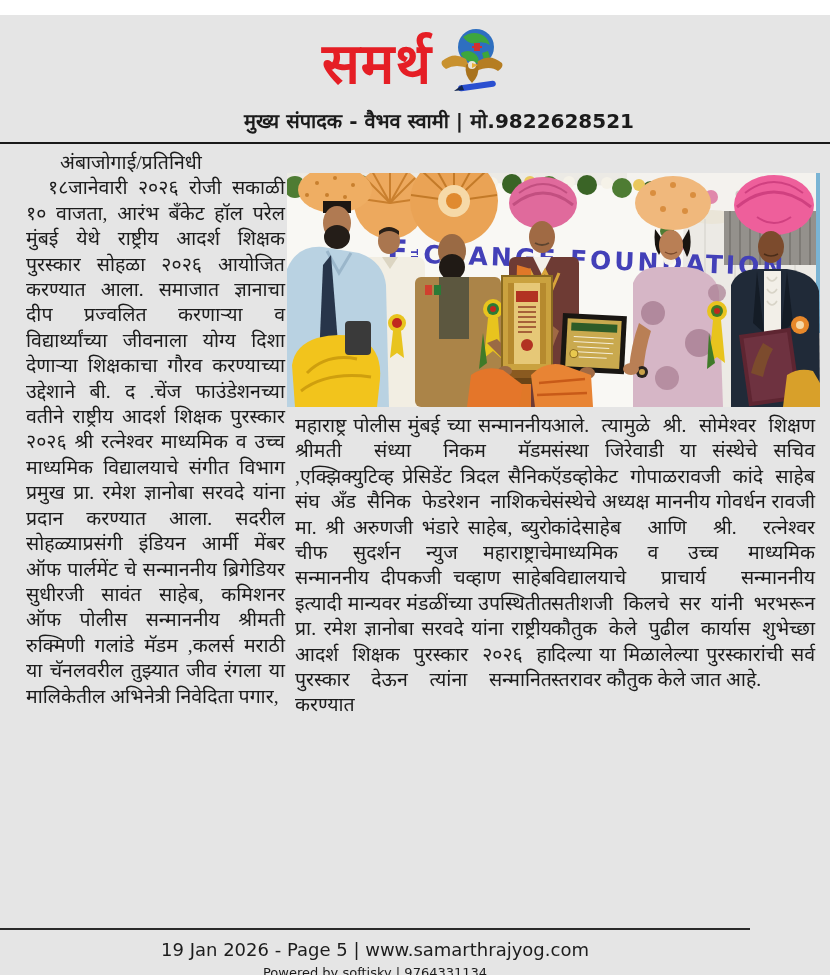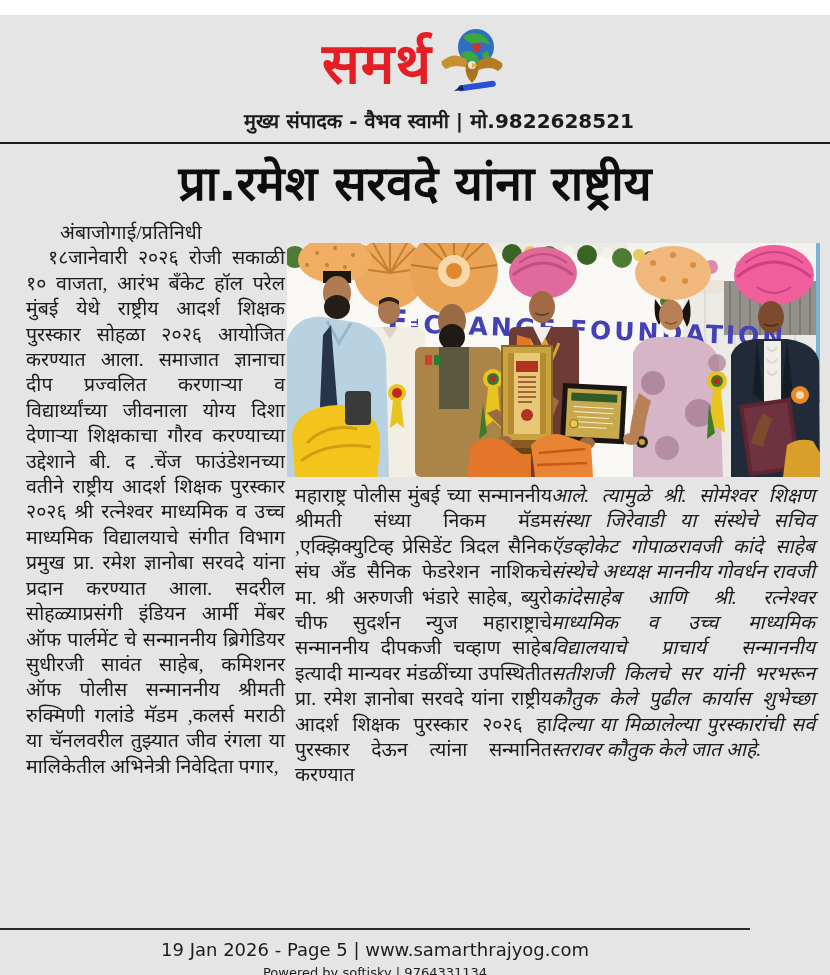--- a/index.html
+++ b/index.html
@@ -14,21 +14,21 @@
   .subtitle{text-align:center;font-family:"DejaVu Sans", sans-serif;font-weight:700;font-size:20px;color:#1b1b1b;margin-top:2px;padding-left:48px;}
   .head-rule{border:none;border-top:2px solid #1a1a1a;margin:8px 0 0 0;}
   
   .headline{margin:6px 10px 0 10px;text-align:center;font-family:"DejaVu Sans", sans-serif;
     font-weight:900;font-size:48px;line-height:66px;color:#0d0d0d;}
   
   .body-wrap{position:relative;width:830px;height:574px;margin-top:4px;}
   .col{position:absolute;font-size:19.5px;line-height:25.4px;text-align:justify;color:#1c1c1c;}
   .col1{left:26px;top:0;width:259px;}
   .col2{left:295px;top:263px;width:257px;font-family:Liberation Serif, serif;}
-  .col3{left:551px;top:263px;width:264px;font-style:italic;}
+  .col3{left:551px;top:263px;width:264px;}
   .dateline{text-indent:34px;}
   .para{text-indent:22px;}
   .photo-frame{position:absolute;left:287px;top:23px;width:533px;height:234px;}
   .photo-frame svg{display:block;}
   
   .footer{position:absolute;left:0;bottom:0;width:750px;}
   .foot-rule{border:none;border-top:2px solid #2a2a2a;margin:0;}
   .foot-line{font-family:"DejaVu Sans", sans-serif;text-align:center;color:#1c1c1c;}
   .foot-line.l1{font-size:18px;margin-top:9px;}
   .foot-line.l2{font-size:13px;margin-top:5px;margin-bottom:10px;}
@@ -61,21 +61,20 @@
           <rect x="22" y="58" width="38" height="6" rx="3" fill="#2a4fd0" transform="rotate(-8 41 61)"></rect>
           <path d="M18 66 L26 60 L28 65Z" fill="#13264f"></path>
         </svg>
       </span>
     </div>
     <div class="subtitle">मुख्य संपादक - वैभव स्वामी | मो.9822628521</div>
     <hr class="head-rule">
   </header>
 
   <h1 class="headline">
-    <div>प्रा.रमेश सरवदे यांना राष्ट्रीय</div>
   </h1>
 
   <div class="body-wrap">
 
     <div class="col col1">
       <div class="dateline">अंबाजोगाई/प्रतिनिधी</div>
       <div class="para">१८जानेवारी २०२६ रोजी सकाळी १० वाजता, आरंभ बँकेट हॉल परेल मुंबई येथे राष्ट्रीय आदर्श शिक्षक पुरस्कार सोहळा २०२६ आयोजित करण्यात आला. समाजात ज्ञानाचा दीप प्रज्वलित करणाऱ्या व विद्यार्थ्यांच्या जीवनाला योग्य दिशा देणाऱ्या शिक्षकाचा गौरव करण्याच्या उद्देशाने बी. द .चेंज फाउंडेशनच्या वतीने राष्ट्रीय आदर्श शिक्षक पुरस्कार २०२६ श्री रत्नेश्वर माध्यमिक व उच्च माध्यमिक विद्यालयाचे संगीत विभाग प्रमुख प्रा. रमेश ज्ञानोबा सरवदे यांना प्रदान करण्यात आला. सदरील सोहळ्याप्रसंगी इंडियन आर्मी मेंबर ऑफ पार्लमेंट चे सन्माननीय ब्रिगेडियर सुधीरजी सावंत साहेब, कमिशनर ऑफ पोलीस सन्माननीय श्रीमती रुक्मिणी गलांडे मॅडम ,कलर्स मराठी या चॅनलवरील तुझ्यात जीव रंगला या मालिकेतील अभिनेत्री निवेदिता पगार,</div>
     </div>
 
     <div class="photo-frame">

